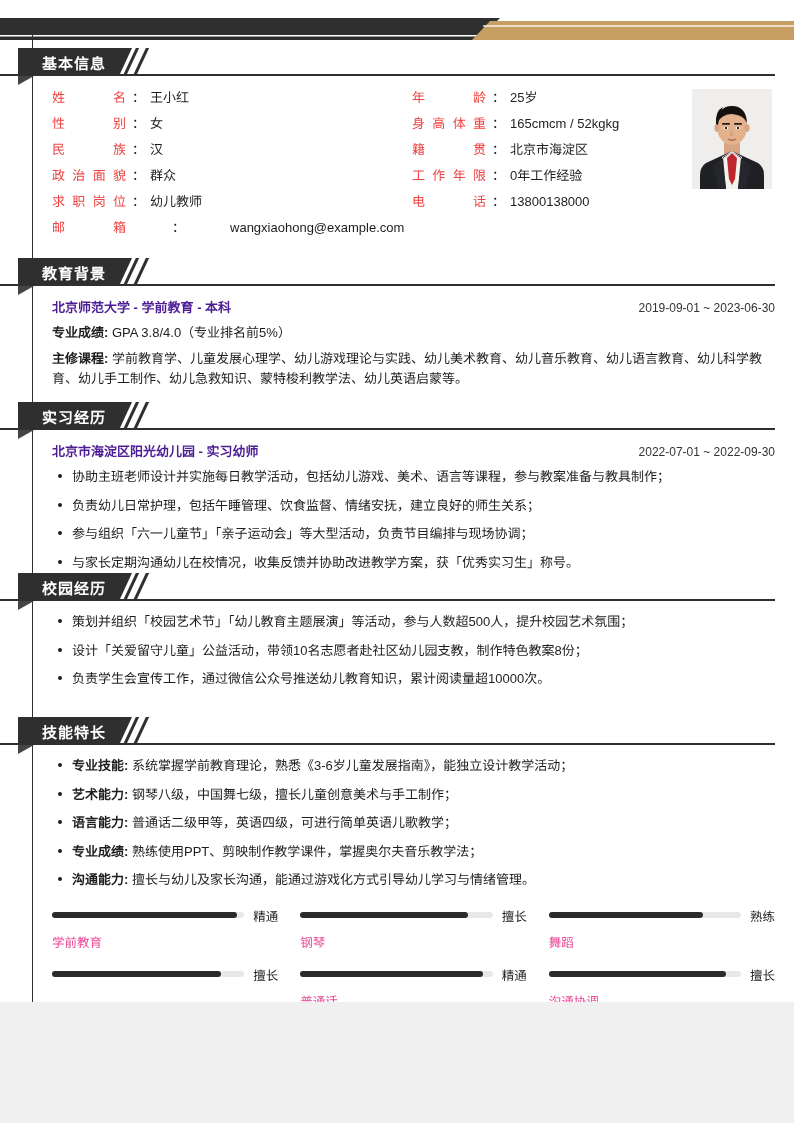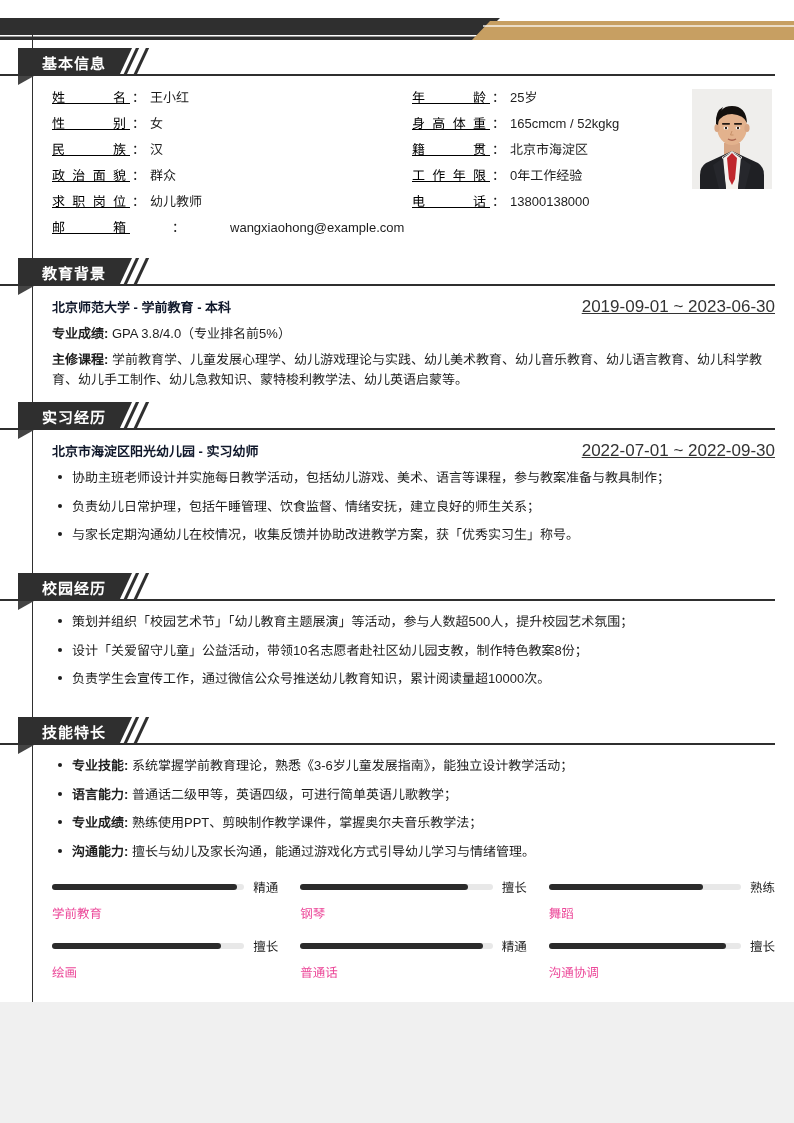--- a/index.html
+++ b/index.html
@@ -144,22 +144,21 @@
     align-items: baseline;
     height: 26px;
     font-size: 13px;
   }
   .lbl {
     display: inline-block;
     width: 78px;
     letter-spacing: 4px;
     text-align: justify;
     text-align-last: justify;
-    color: #000000;
-    text-decoration: underline;
+    color: #ef4444;
   }
   .colon { margin: 0 5px 0 2px; }
   .val { color: #1d1d1d; }
   .email-row {
     grid-column: 1 / span 2;
     gap: 40px;
   }
   .photo {
     position: absolute;
     right: 3px;
@@ -170,22 +169,22 @@
     overflow: hidden;
   }
   
   .entry-head {
     display: flex;
     justify-content: space-between;
     align-items: baseline;
     font-size: 13px;
     margin-bottom: 7px;
   }
-  .entry-title { font-weight: bold; color: #0f172a; }
-  .entry-date { color: #333333; font-size: 17px; text-decoration: underline; }
+  .entry-title { font-weight: bold; color: #4c1d95; }
+  .entry-date { color: #333333; font-size: 12px; }
   .meta-line {
     font-size: 13px;
     margin-bottom: 6px;
     line-height: 1.55;
   }
   .meta-k { font-weight: bold; }
   ul.bullets {
     list-style: none;
     margin: 0;
     padding: 0;
@@ -421,20 +420,21 @@
     </div>
     <div class="sec-body">
       <div>
         <div class="entry-head">
           <span class="entry-title">北京市海淀区阳光幼儿园 - 实习幼师</span>
           <span class="entry-date">2022-07-01 ~ 2022-09-30</span>
         </div>
         <ul class="bullets">
           <li>协助主班老师设计并实施每日教学活动，包括幼儿游戏、美术、语言等课程，参与教案准备与教具制作；</li>
           <li>负责幼儿日常护理，包括午睡管理、饮食监督、情绪安抚，建立良好的师生关系；</li>
+          <li>参与组织「六一儿童节」「亲子运动会」等大型活动，负责节目编排与现场协调；</li>
           <li>与家长定期沟通幼儿在校情况，收集反馈并协助改进教学方案，获「优秀实习生」称号。</li>
         </ul>
       </div>
     </div>
   </div>
 
   <div class="section" style="top:573px;">
     <div class="sec-head">
       <div class="sec-rule"></div>
       <div class="tab">
@@ -467,20 +467,24 @@
       <div class="slashes" style="left:123px;">
         <div class="slash" style="left:6px;"></div>
         <div class="slash" style="left:16px;"></div>
       </div>
     </div>
     <div class="sec-body">
       <ul class="bullets">
         <li>
           <span class="skill-k">专业技能:</span>
           <span>系统掌握学前教育理论，熟悉《3-6岁儿童发展指南》，能独立设计教学活动；</span>
+        </li>
+        <li>
+          <span class="skill-k">艺术能力:</span>
+          <span>钢琴八级，中国舞七级，擅长儿童创意美术与手工制作；</span>
         </li>
         <li>
           <span class="skill-k">语言能力:</span>
           <span>普通话二级甲等，英语四级，可进行简单英语儿歌教学；</span>
         </li>
         <li>
           <span class="skill-k">专业成绩:</span>
           <span>熟练使用PPT、剪映制作教学课件，掌握奥尔夫音乐教学法；</span>
         </li>
         <li>
@@ -517,21 +521,20 @@
           </div>
           <div class="bar-name">舞蹈</div>
         </div>
         <div class="bar-cell">
           <div class="bar-top">
             <div class="track">
               <div class="fill" style="width: 88%;"></div>
             </div>
             <span class="bar-level">擅长</span>
           </div>
-          <div class="bar-name">绘画</div>
         </div>
         <div class="bar-cell">
           <div class="bar-top">
             <div class="track">
               <div class="fill" style="width: 95%;"></div>
             </div>
             <span class="bar-level">精通</span>
           </div>
           <div class="bar-name">普通话</div>
         </div>

